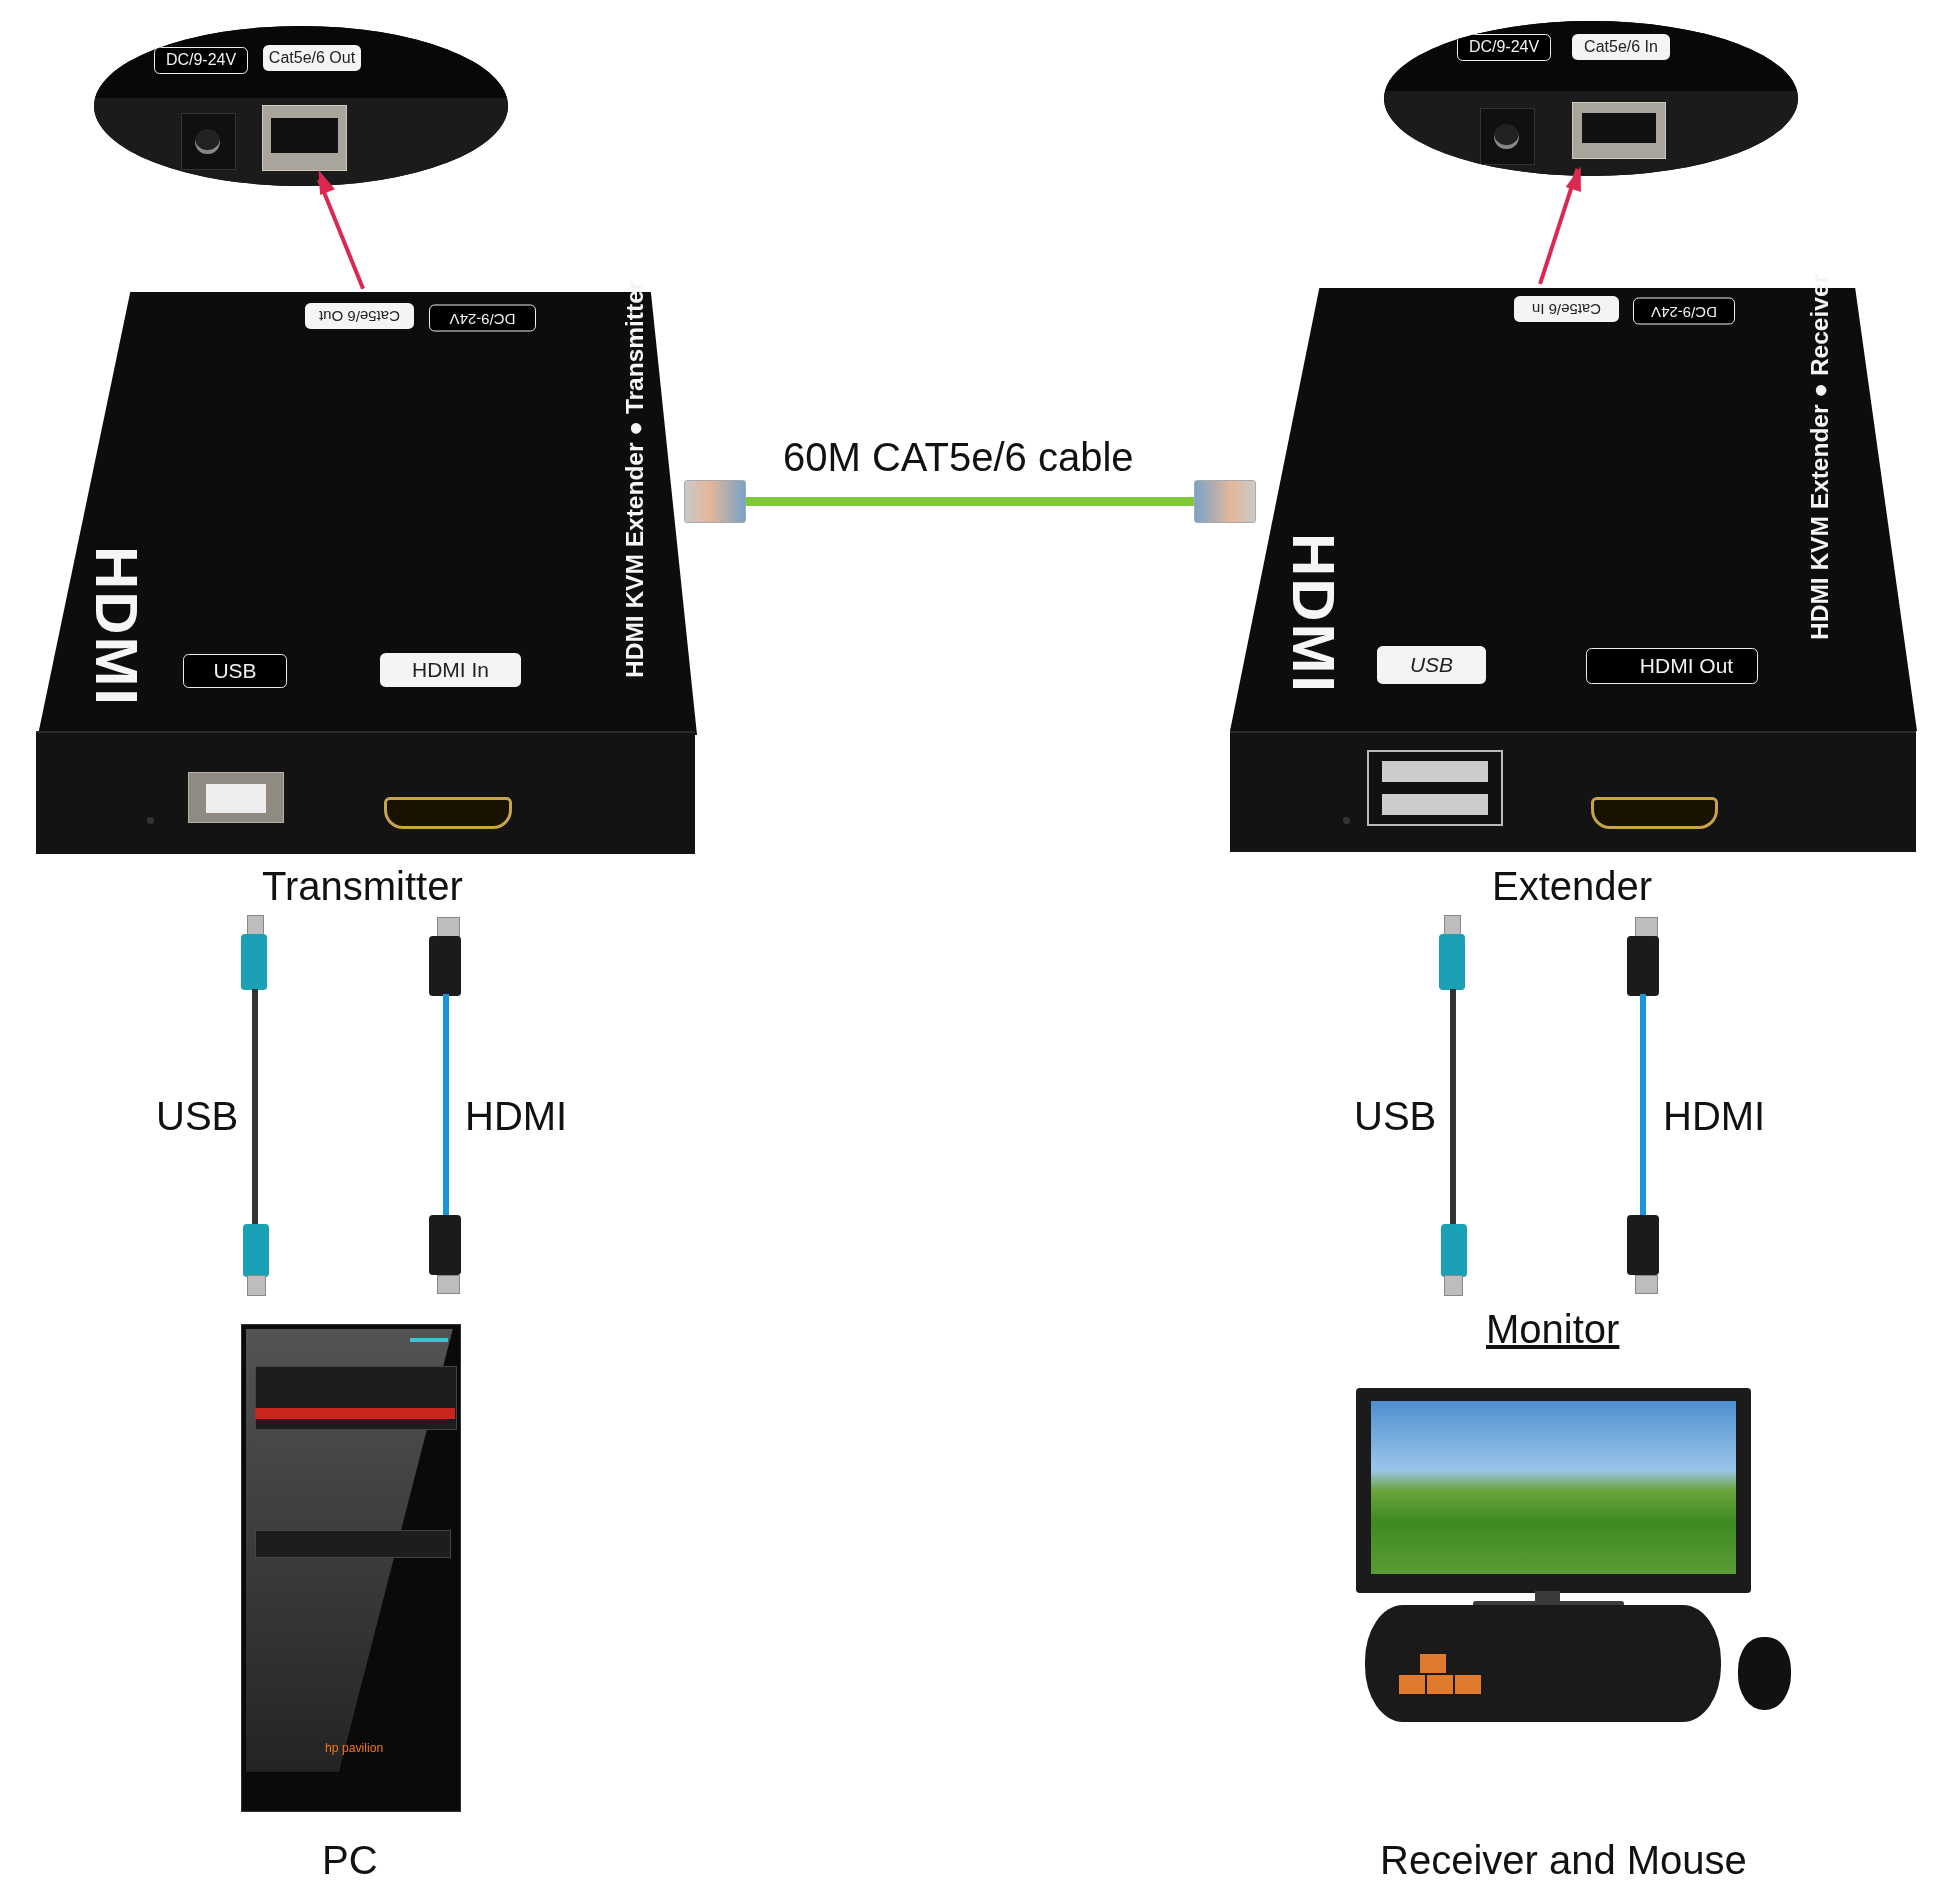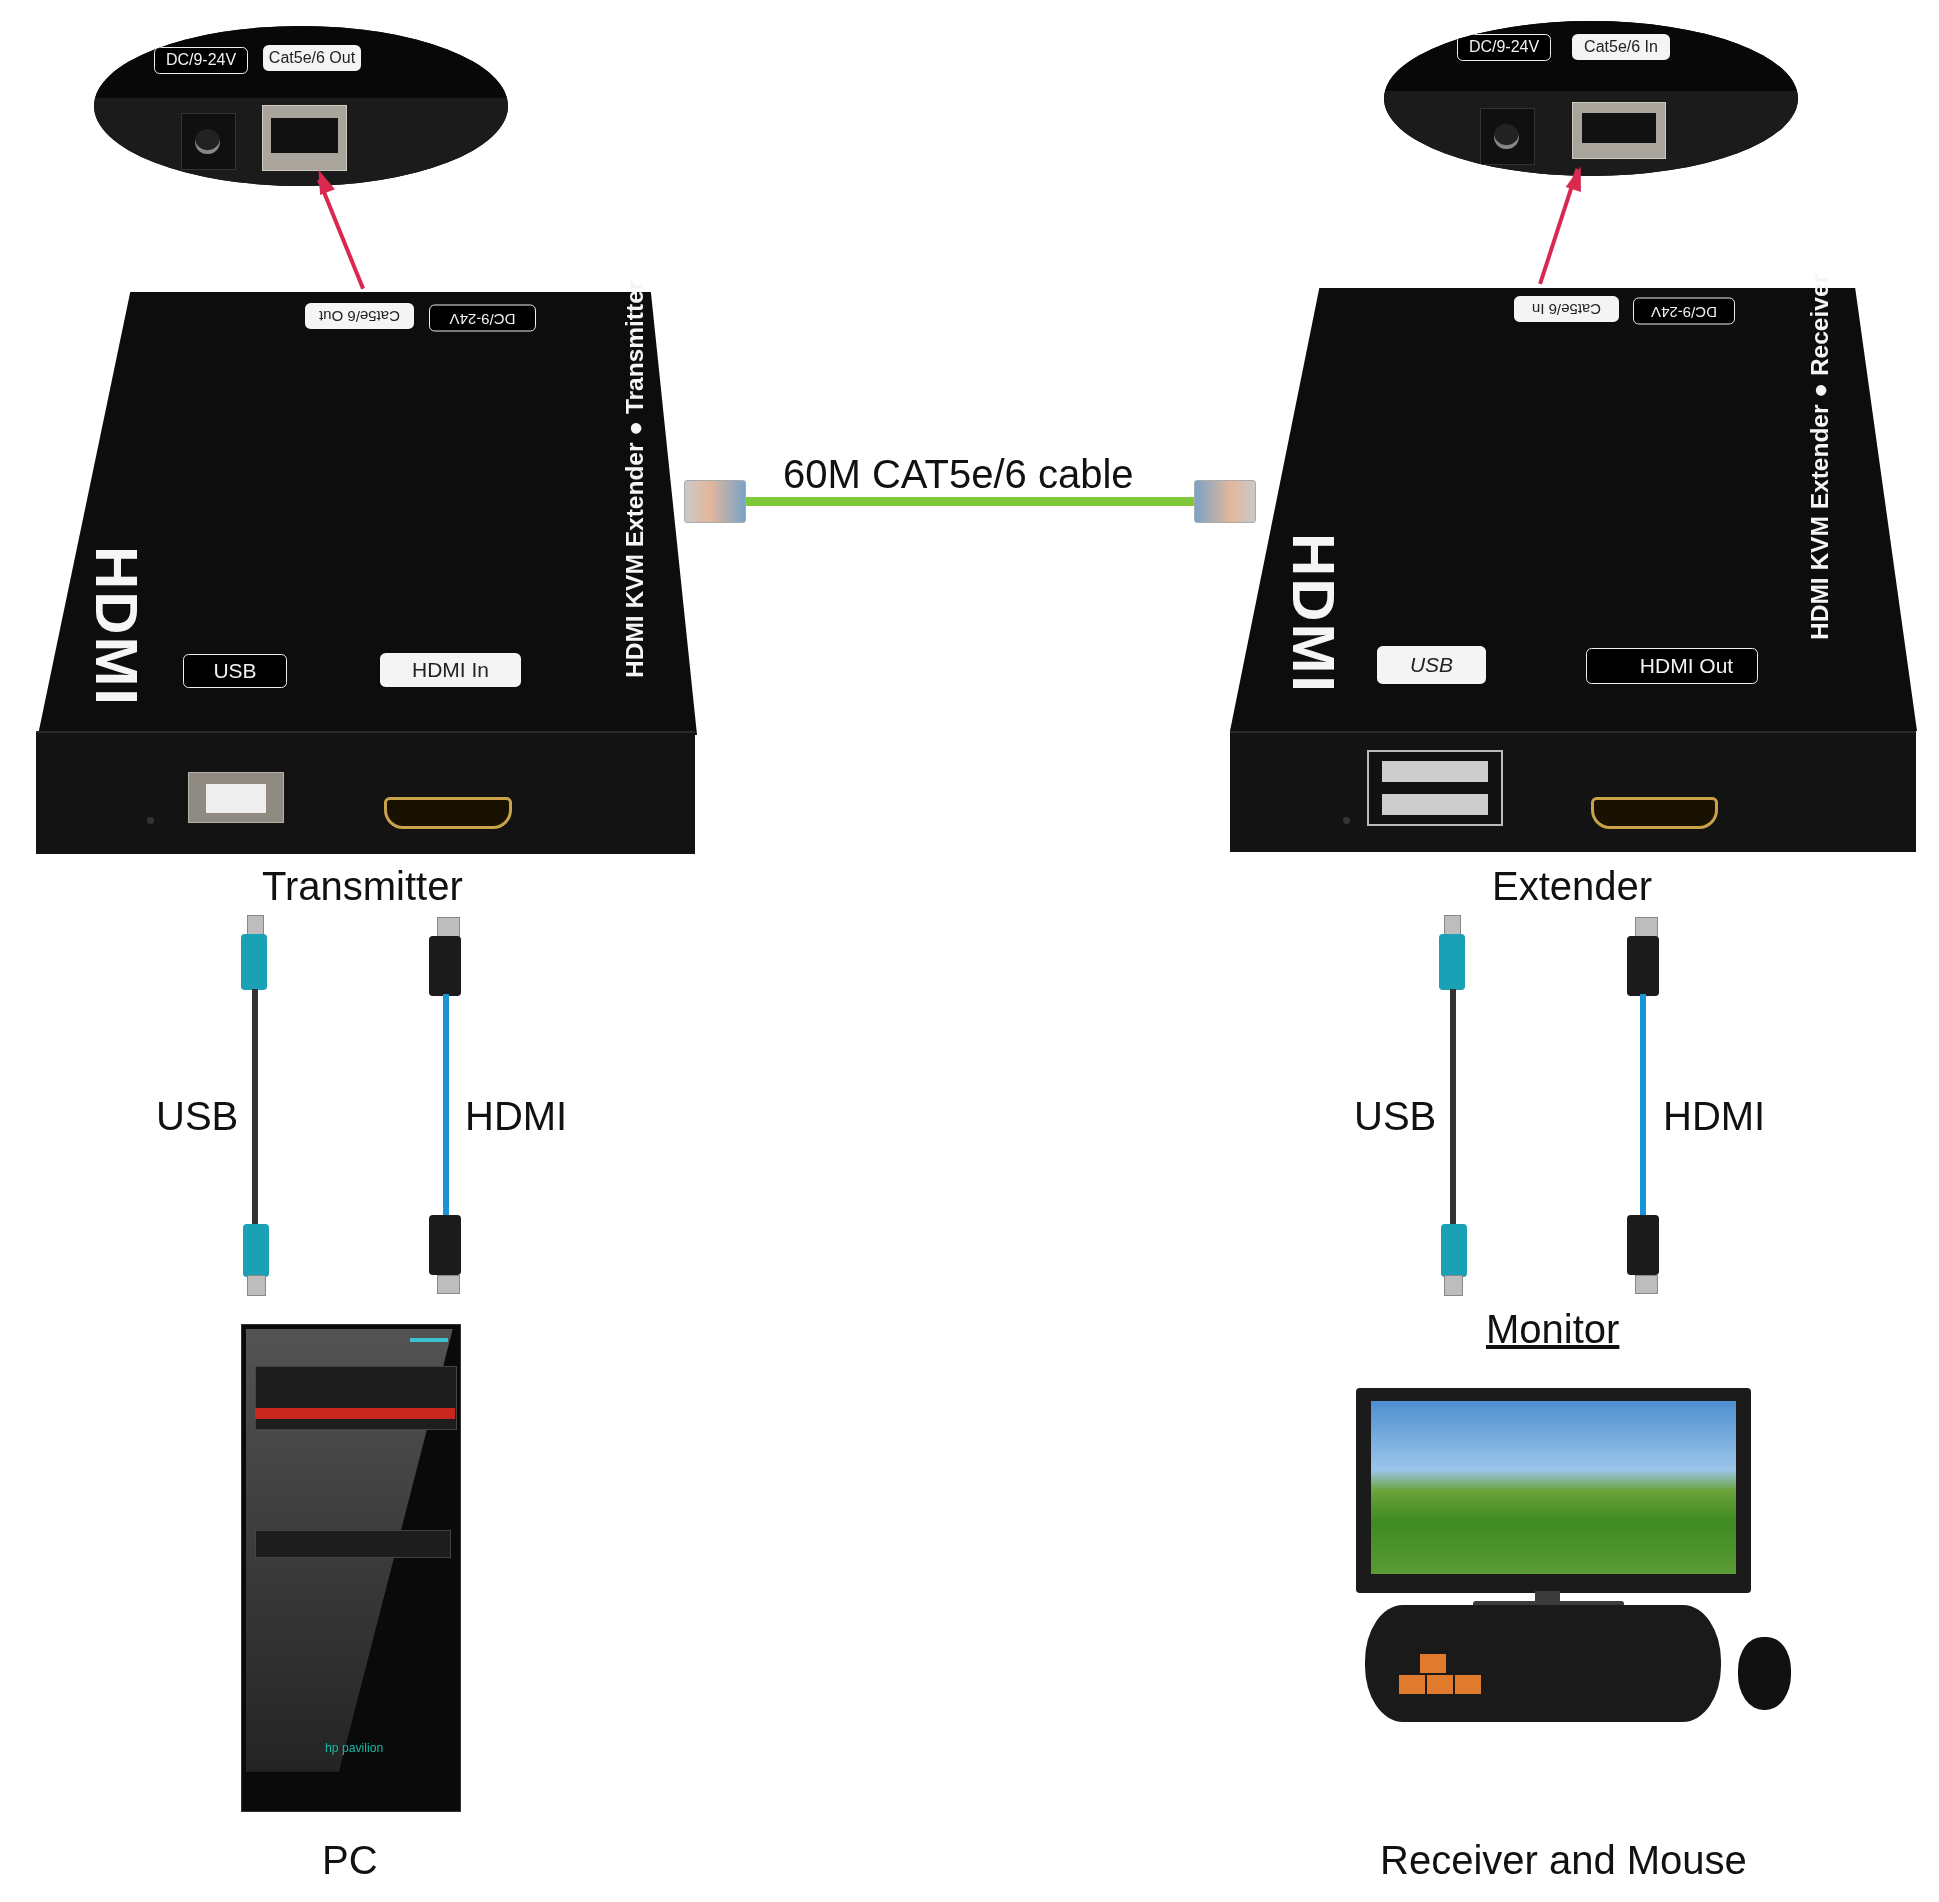--- a/index.html
+++ b/index.html
@@ -30,21 +30,21 @@
   .cat-cable{position:absolute;height:9.4px;background:#7ec83a;}
   .rj-plug{position:absolute;width:60px;height:41px;background:linear-gradient(90deg,#c9c9c9,#e4b79a 40%,#7aa3c8);border:1.9px solid #aaa;border-radius:2.8px;}
   .cable-line{position:absolute;width:5.6px;}
   .conn-teal{position:absolute;background:#1aa1b5;border-radius:3.8px;}
   .conn-metal{position:absolute;background:#bdbdbd;border:0.9px solid #888;}
   .conn-black{position:absolute;background:#1b1b1b;border-radius:3.8px;}
   .pc-tower{position:absolute;background:#0a0a0a;border:1.9px solid #333;}
   .pc-gloss{position:absolute;background:linear-gradient(180deg,#6c6c6c,#2c2c2c);clip-path:polygon(0 0,100% 0,45% 100%,0 100%);opacity:.75;}
   .pc-drive{position:absolute;background:#1d1d1d;border:0.9px solid #444;}
   .pc-red{position:absolute;background:#c8261e;}
-  .pc-brand{position:absolute;color:#14b8a6;font-size:12.2px;}
+  .pc-brand{position:absolute;color:#f97316;font-size:12.2px;}
   .monitor-frame{position:absolute;background:#1b1b1b;border-radius:3.8px;}
   .monitor-screen{position:absolute;background:linear-gradient(180deg,#4e8fd0 0%,#9cc6ea 40%,#6aa33a 52%,#3f8a22 70%,#5a9b35 100%);}
   .monitor-stand{position:absolute;background:#3b3b3b;}
   .keyboard{position:absolute;background:#1a1a1a;border-radius:38px/56px;}
   .key-orange{position:absolute;background:#e07a2c;width:26px;height:19px;}
   .mouse{position:absolute;background:#111;border-radius:45% 45% 48% 48%;}
 </style>
 </head>
 <body>
 
@@ -96,21 +96,21 @@
   <div class="lbl-outline" style="left:1586px;top:648px;width:141px;font-size:21px;line-height:34px;padding-left:29px;">HDMI Out</div>
   <div class="usb-a-port" style="left:1367px;top:750px;width:132px;height:72px;">
     <div class="slot" style="top:12%;"></div>
     <div class="slot" style="top:58%;"></div>
   </div>
   <div class="hdmi-port" style="left:1591px;top:797px;width:121px;height:26px;"></div>
   <div class="led" style="left:1343px;top:817px;"></div>
 </div>
 <div class="caption" style="left:1492px;top:864px;">Extender</div>
 
-<div class="caption" style="left:783px;top:452px;">60M CAT5e/6 cable</div>
+<div class="caption" style="left:783px;top:435px;">60M CAT5e/6 cable</div>
 <div class="rj-plug" style="left:684px;top:480px;"></div>
 <div class="cat-cable" style="left:746px;top:497px;width:448px;"></div>
 <div class="rj-plug" style="left:1194px;top:480px;transform:scaleX(-1);"></div>
 
 <div>
   <div class="conn-metal" style="left:247px;top:915px;width:15px;height:21px;"></div>
   <div class="conn-teal" style="left:241px;top:934px;width:26px;height:56px;"></div>
   <div class="cable-line" style="left:252px;top:989px;height:239px;background:#333;"></div>
   <div class="conn-teal" style="left:243px;top:1224px;width:26px;height:53px;"></div>
   <div class="conn-metal" style="left:247px;top:1275px;width:17px;height:19px;"></div>

